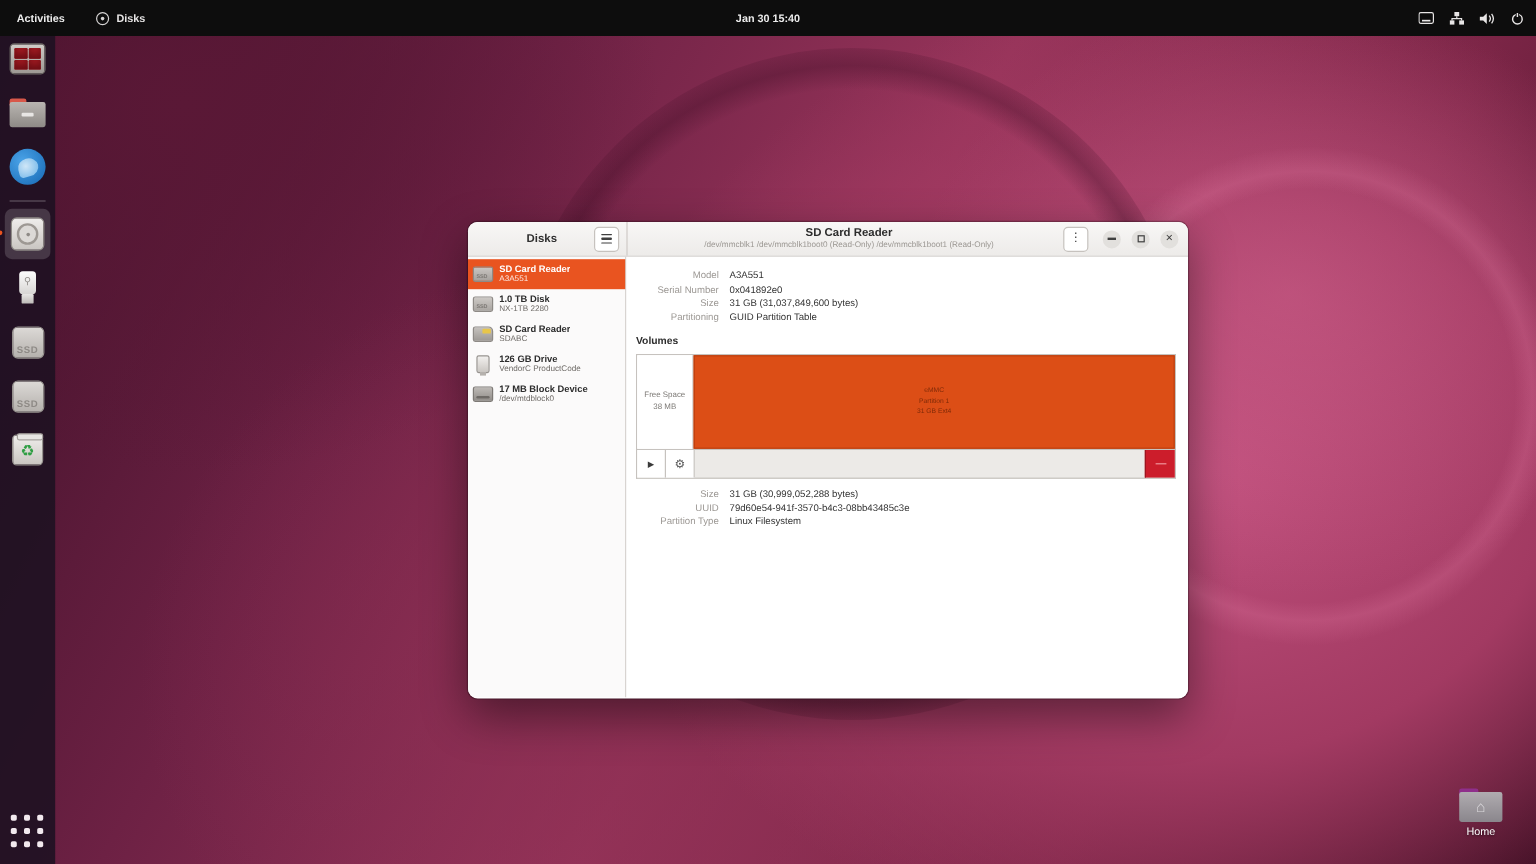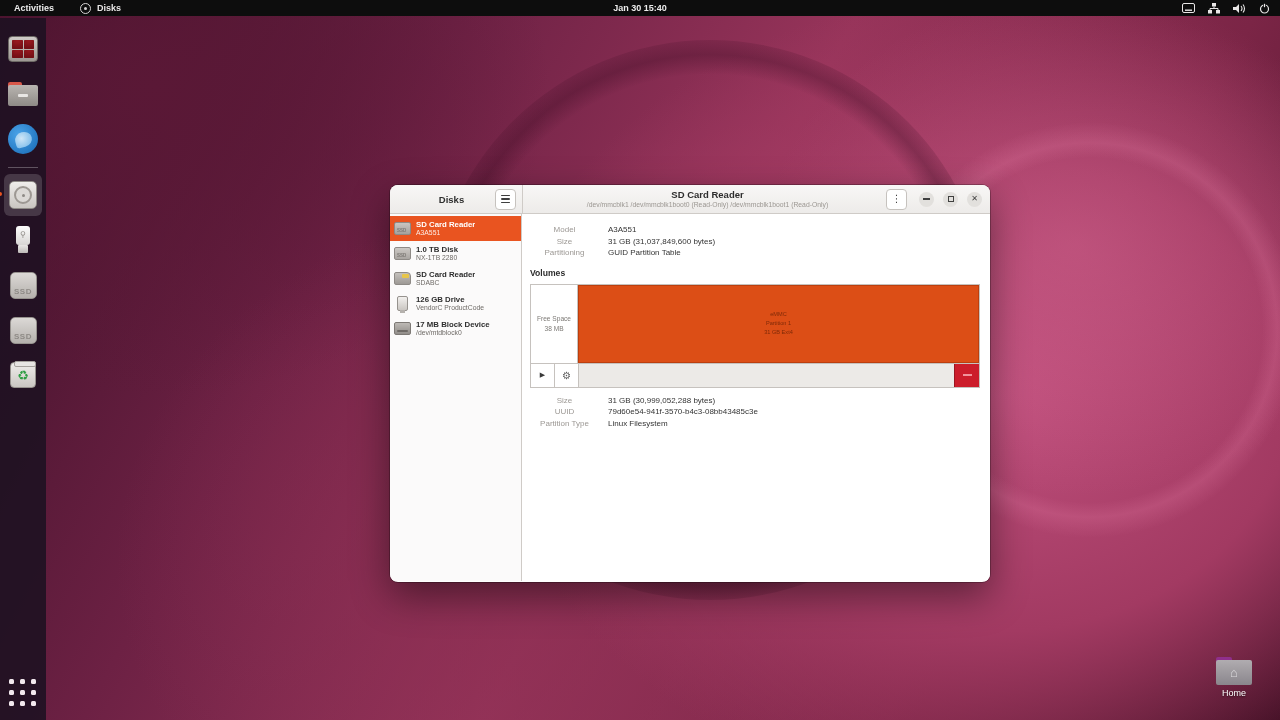--- a/index.html
+++ b/index.html
@@ -13,21 +13,21 @@
       radial-gradient(620px 520px at 42% 78%, rgba(141,47,83,.85) 0%, rgba(141,47,83,0) 68%),
       radial-gradient(640px 500px at 12% 12%, #5a1836 0%, rgba(90,24,54,0) 62%),
       linear-gradient(118deg, #3a0f26 0%, #6d2144 28%, #97345a 52%, #7b2546 76%, #431126 100%);
   }
   .swirl1 { position:absolute; left:880px; top:120px; width:420px; height:420px; border-radius:50%;
     background:radial-gradient(circle, rgba(0,0,0,0) 58%, rgba(235,130,170,.22) 63%, rgba(0,0,0,0) 70%); }
   .swirl2 { position:absolute; left:430px; top:40px; width:560px; height:560px; border-radius:50%;
     background:radial-gradient(circle, rgba(0,0,0,0) 62%, rgba(60,12,35,.35) 67%, rgba(0,0,0,0) 74%); }
 
   
-  .topbar { position:absolute; left:0; top:0; width:1280px; height:16px; background:#0d0d0d;
+  .topbar { position:absolute; left:0; top:0; width:1280px; height:30px; background:#0d0d0d;
     display:flex; align-items:center; color:#e8e6e6; font-size:9px; z-index:50; }
   .tb-left { display:flex; align-items:center; gap:26px; padding-left:14px; }
   .tb-activities { font-weight:bold; color:#ececec; }
   .tb-app { display:flex; align-items:center; gap:6px; font-weight:bold; }
   .tb-app-icon { width:11px; height:11px; border:1px solid #d6d4d4; border-radius:50%; position:relative; }
   .tb-app-icon::after { content:""; position:absolute; left:3px; top:3px; width:3px; height:3px; border-radius:50%; background:#d6d4d4; }
   .tb-clock { position:absolute; left:50%; transform:translateX(-50%); font-weight:bold; color:#ececec; }
   .tb-right { position:absolute; right:10px; display:flex; align-items:center; gap:13px; }
   .tb-right svg { display:block; }
 
@@ -112,21 +112,21 @@
   .sb-ic.ssd::after { content:"SSD"; position:absolute; left:2px; bottom:1px; font-size:4.5px; color:#7d7975; font-weight:bold;}
   .sb-ic.sd2 { background:linear-gradient(#c5c1bd,#9d9995); border:1px solid #8e8a86; border-radius:2px 4px 2px 2px;}
   .sb-ic.sd2::after { content:""; position:absolute; right:1px; top:1px; width:7px; height:4px; background:#e8c64a; border-radius:1px; }
   .sb-ic.usb { width:11px; height:15px; margin:0 3px; background:linear-gradient(#f2f0ee,#cac6c2); border:1px solid #96928e; border-radius:2px;}
   .sb-ic.usb::after { content:""; position:absolute; left:2px; bottom:-3px; width:5px; height:3px; background:#b5b1ad; }
   .sb-ic.blk { background:linear-gradient(#bdb9b5,#918d89); border:1px solid #7d7975; }
   .sb-ic.blk::after { content:""; position:absolute; left:2px; bottom:2px; width:11px; height:2px; background:#6e6a66; border-radius:1px;}
 
   .main { flex:1; padding:10px 10px 0 8px; background:#fff; position:relative; }
   .detail-row { display:flex; line-height:11.5px; }
-  .detail-row .dl { width:78px; text-align:center; color:#9c9894; padding-right:9px; flex:none; }
+  .detail-row .dl { width:78px; text-align:right; color:#9c9894; padding-right:9px; flex:none; }
   .detail-row .dv { color:#343434; }
   .section-title { font-weight:bold; font-size:8.6px; color:#2d2d2d; margin:9px 0 6px; }
 
   .vol-frame { width:450px; }
   .vol-diagram { display:flex; height:80px; border:1px solid #c6c2be; background:#fff; }
   .seg-free { width:47px; border-right:1px solid #c6c2be; display:flex; flex-direction:column;
     align-items:center; justify-content:center; text-align:center; color:#7d7a76; font-size:6.6px; line-height:1.5; background:#fff; }
   .seg-part { flex:1; background:var(--partition); border:1px solid #bc3f0e; display:flex; flex-direction:column;
     align-items:center; justify-content:center; text-align:center; color:#7f2a08; font-size:5.6px; line-height:1.6; }
   .vol-toolbar { display:flex; height:24px; border:1px solid #c6c2be; border-top:none; background:#eceae7; }
@@ -317,20 +317,24 @@
           </span>
         </div>
       </div>
 
       <div class="main">
         <div class="detail-row">
           <span class="dl">Model</span>
           <span class="dv">A3A551</span>
         </div>
         <div class="detail-row">
+          <span class="dl">Serial Number</span>
+          <span class="dv">0x041892e0</span>
+        </div>
+        <div class="detail-row">
           <span class="dl">Size</span>
           <span class="dv">31 GB (31,037,849,600 bytes)</span>
         </div>
         <div class="detail-row">
           <span class="dl">Partitioning</span>
           <span class="dv">GUID Partition Table</span>
         </div>
 
         <div class="section-title">Volumes</div>
 

